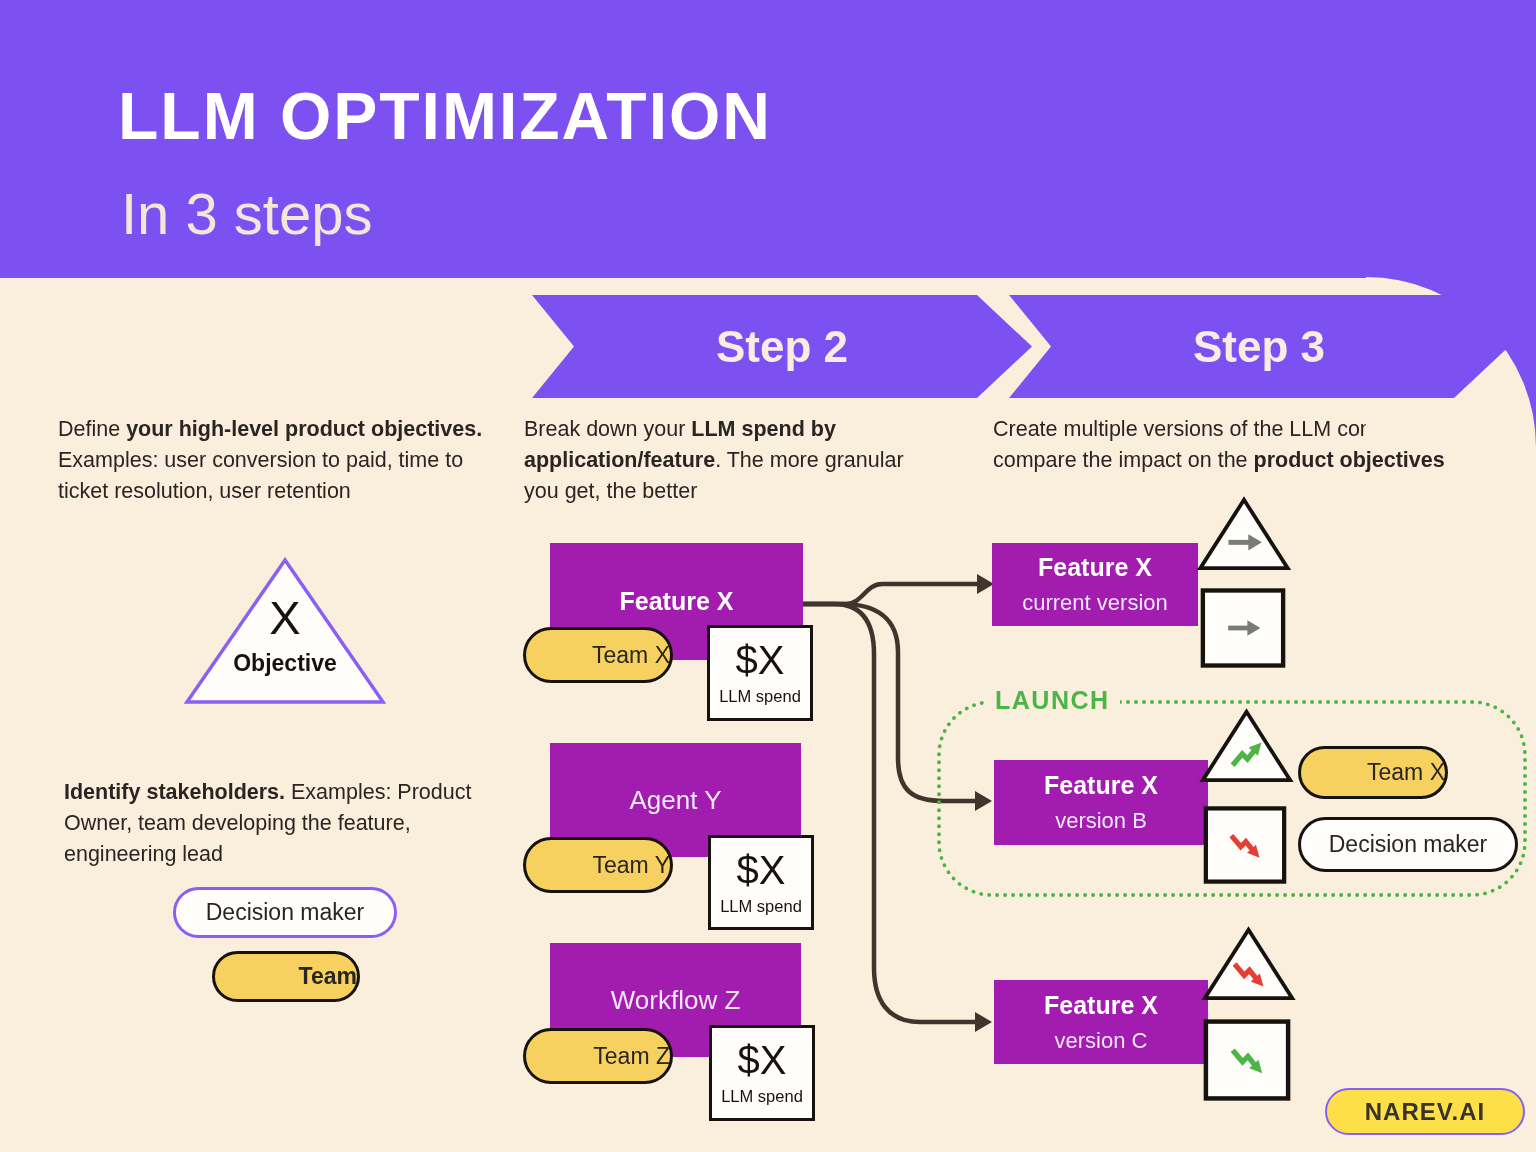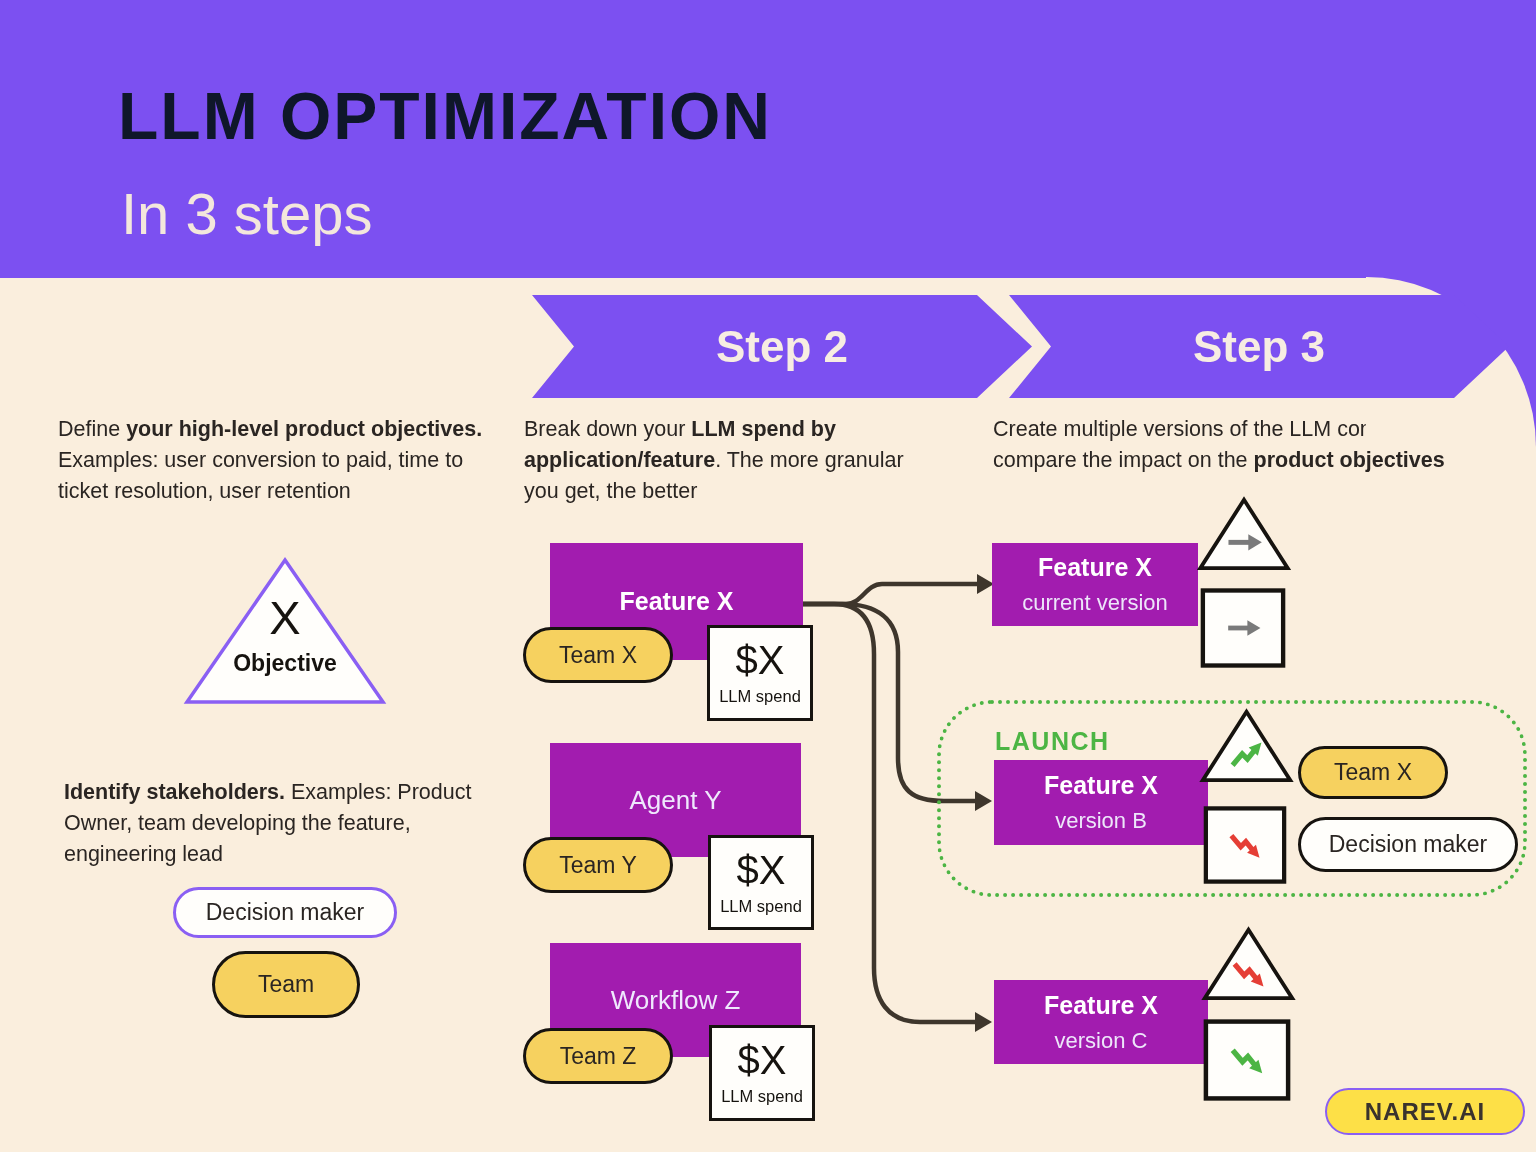--- a/index.html
+++ b/index.html
@@ -3,54 +3,54 @@
 <meta charset="utf-8">
 <style>
   html,body{margin:0;padding:0;background:#e8e0d5;}
   .page{
     position:relative;width:1536px;height:1152px;overflow:hidden;
     background:#FAEEDD;font-family:"Liberation Sans",sans-serif;color:#2A2522;
   }
   
   .header{position:absolute;top:0;left:0;width:100%;height:278px;background:#7C50F1;z-index:1;}
   .header h1{margin:0;position:absolute;left:118px;top:78px;font-size:66px;font-weight:800;
-    letter-spacing:2px;color:#0f172a;}
+    letter-spacing:2px;color:#ffffff;}
   .header .sub{position:absolute;left:121px;top:180px;font-size:58px;font-weight:400;color:#F3E7DC;}
   .corner{position:absolute;top:277px;right:0;width:170px;height:170px;background:#7C50F1;z-index:1;}
   .corner::after{content:"";position:absolute;inset:0;background:#FAEEDD;border-top-right-radius:170px;}
   
   .step-arrow{position:absolute;top:295px;height:103px;background:#7C50F1;z-index:2;
     display:flex;align-items:center;justify-content:center;
     clip-path:polygon(0 0,calc(100% - 55px) 0,100% 50%,calc(100% - 55px) 100%,0 100%,42px 50%);}
   .step-arrow span{font-size:44px;font-weight:700;color:#F7EDE2;}
   
   .para{position:absolute;font-size:21.5px;line-height:31px;color:#2A2522;}
   .para b{font-weight:700;}
   
   .pill{position:absolute;border-radius:999px;display:flex;align-items:center;justify-content:center;
     font-size:23px;color:#2A2522;background:#FFFEFB;box-sizing:border-box;}
-  .pill.yellow{background:#F6D15F;border:3.5px solid #16130F;}
+  .pill.yellow{background:#F6D15F;border:3.5px solid #16130F;justify-content:flex-end;}
   .pill.purple-line{border:3px solid #8A5FF3;}
   .pill.black-line{border:3.5px solid #16130F;}
   
   .pbox{position:absolute;background:#a21caf;display:flex;flex-direction:column;
     align-items:center;justify-content:center;text-align:center;}
   .pbox .t1{font-size:25px;font-weight:700;color:#FFFFFF;}
   .pbox .t2{font-size:22px;font-weight:400;color:#EDE6FA;margin-top:8px;}
   .pbox .soft{font-size:26px;font-weight:400;color:#EFE8FD;}
   
   .spend{position:absolute;background:#FFFEFB;border:3.5px solid #16130F;box-sizing:border-box;
     display:flex;flex-direction:column;align-items:center;justify-content:center;}
   .spend .v{font-size:40px;font-weight:500;color:#16130F;line-height:1;}
   .spend .l{font-size:16.5px;color:#16130F;margin-top:7px;}
   
   .launch{position:absolute;left:937px;top:700px;width:590px;height:197px;
     border:4px dotted #4CB544;border-radius:55px;box-sizing:border-box;}
   .launch .tag{position:absolute;top:-18px;left:44px;background:#FAEEDD;padding:0 10px;
-    font-size:25px;font-weight:800;letter-spacing:1.5px;color:#4CB544;margin-top:41px;}
+    font-size:25px;font-weight:800;letter-spacing:1.5px;color:#4CB544;}
   
   .ind{position:absolute;}
   
   .objective{position:absolute;left:183px;top:556px;width:204px;height:150px;}
   .objective .x{position:absolute;left:0;top:34px;width:100%;text-align:center;
     font-size:47px;font-weight:400;color:#16130F;}
   .objective .lbl{position:absolute;left:0;top:94px;width:100%;text-align:center;
     font-size:23px;font-weight:700;color:#16130F;}
   
   .badge{position:absolute;left:1325px;top:1088px;width:200px;height:47px;border-radius:999px;
@@ -103,21 +103,21 @@
     <div class="lbl">Objective</div>
   </div>
 
   <div class="para" style="left:64px;top:777px;width:440px;">
     <b>Identify stakeholders.</b><span> Examples: Product Owner, team developing the feature, engineering lead</span>
   </div>
 
   <div class="pill purple-line" style="left:173px;top:887px;width:224px;height:51px;">
     <span>Decision maker</span>
   </div>
-  <div class="pill yellow" style="left:212px;top:951px;width:148px;height:67px;">
+  <div class="pill yellow" style="left:212px;top:951px;width:148px;height:51px;font-weight:bold;">
     <span>Team</span>
   </div>
 
   <div class="para" style="left:524px;top:414px;width:380px;">
     <span>Break down your </span><b>LLM spend by application/feature</b><span>. The more granular you get, the better</span>
   </div>
 
   <div class="pbox" style="left:550px;top:543px;width:253px;height:117px;">
     <div class="t1">Feature X</div>
   </div>

